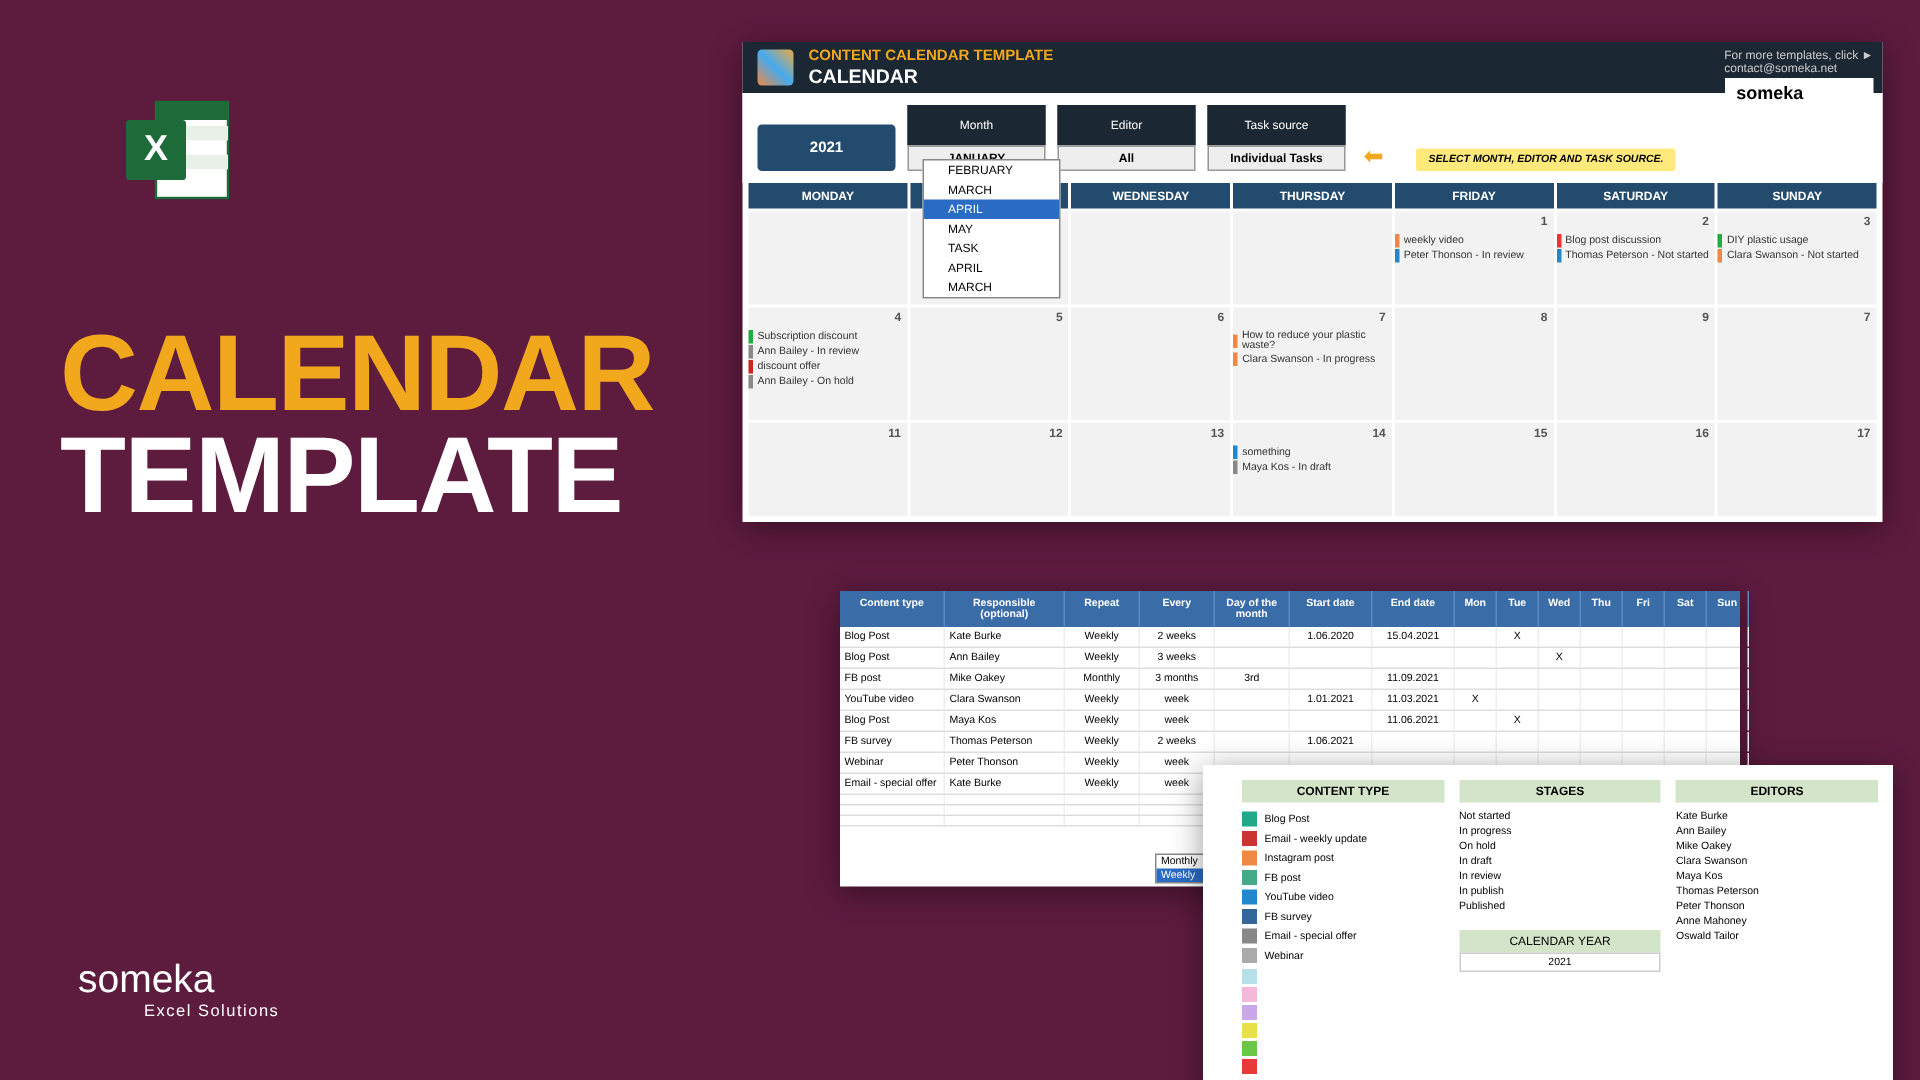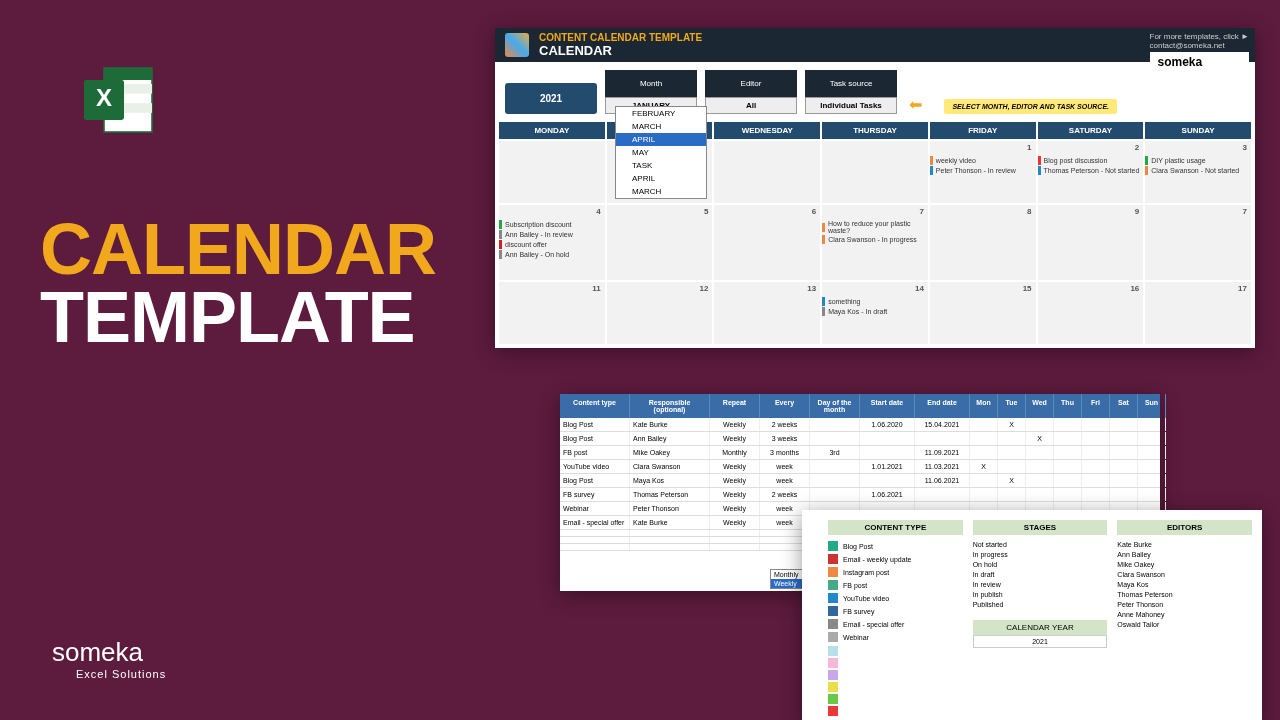--- a/index.html
+++ b/index.html
@@ -3,21 +3,21 @@
 <meta charset="utf-8">
 <style>
 *{box-sizing:border-box;margin:0;padding:0;font-family:Arial,sans-serif}
 body{width:1280px;height:720px;background:#5d1b3e;position:relative;overflow:hidden}
 .title-block{position:absolute;left:40px;top:215px;color:#fff}
 .title-block h1{font-size:72px;font-weight:900;letter-spacing:-1px;line-height:0.95}
 .title-block h1.yellow{color:#f2a81c}
 .excel-icon{position:absolute;left:80px;top:60px;width:80px;height:80px}
 .excel-icon svg{width:100%;height:100%}
 .logo{position:absolute;left:52px;bottom:40px;color:#fff;font-size:26px;font-weight:300}
-.logo .sub{font-size:11px;letter-spacing:1px;margin-left:24px}
+.logo .sub{font-size:11px;letter-spacing:1px;margin-left:44px}
 
 
 .calendar{position:absolute;left:495px;top:28px;width:760px;background:#fff;box-shadow:0 4px 20px rgba(0,0,0,.4);font-size:9px}
 .cal-top{background:#1b2732;color:#fff;display:flex;align-items:center;padding:4px 10px;position:relative}
 .cal-top .logo-sq{width:24px;height:24px;background:linear-gradient(45deg,#e84,#4ae,#ea4);border-radius:3px;margin-right:10px}
 .cal-top .tname{color:#f2a81c;font-size:10px;font-weight:700}
 .cal-top .cname{font-size:13px;font-weight:700;color:#fff}
 .cal-top .right{position:absolute;right:6px;top:4px;text-align:left;font-size:8px;color:#ccc}
 .cal-top .someka-box{background:#fff;color:#000;padding:3px 8px;font-weight:700;font-size:12px;margin-top:2px}
 

